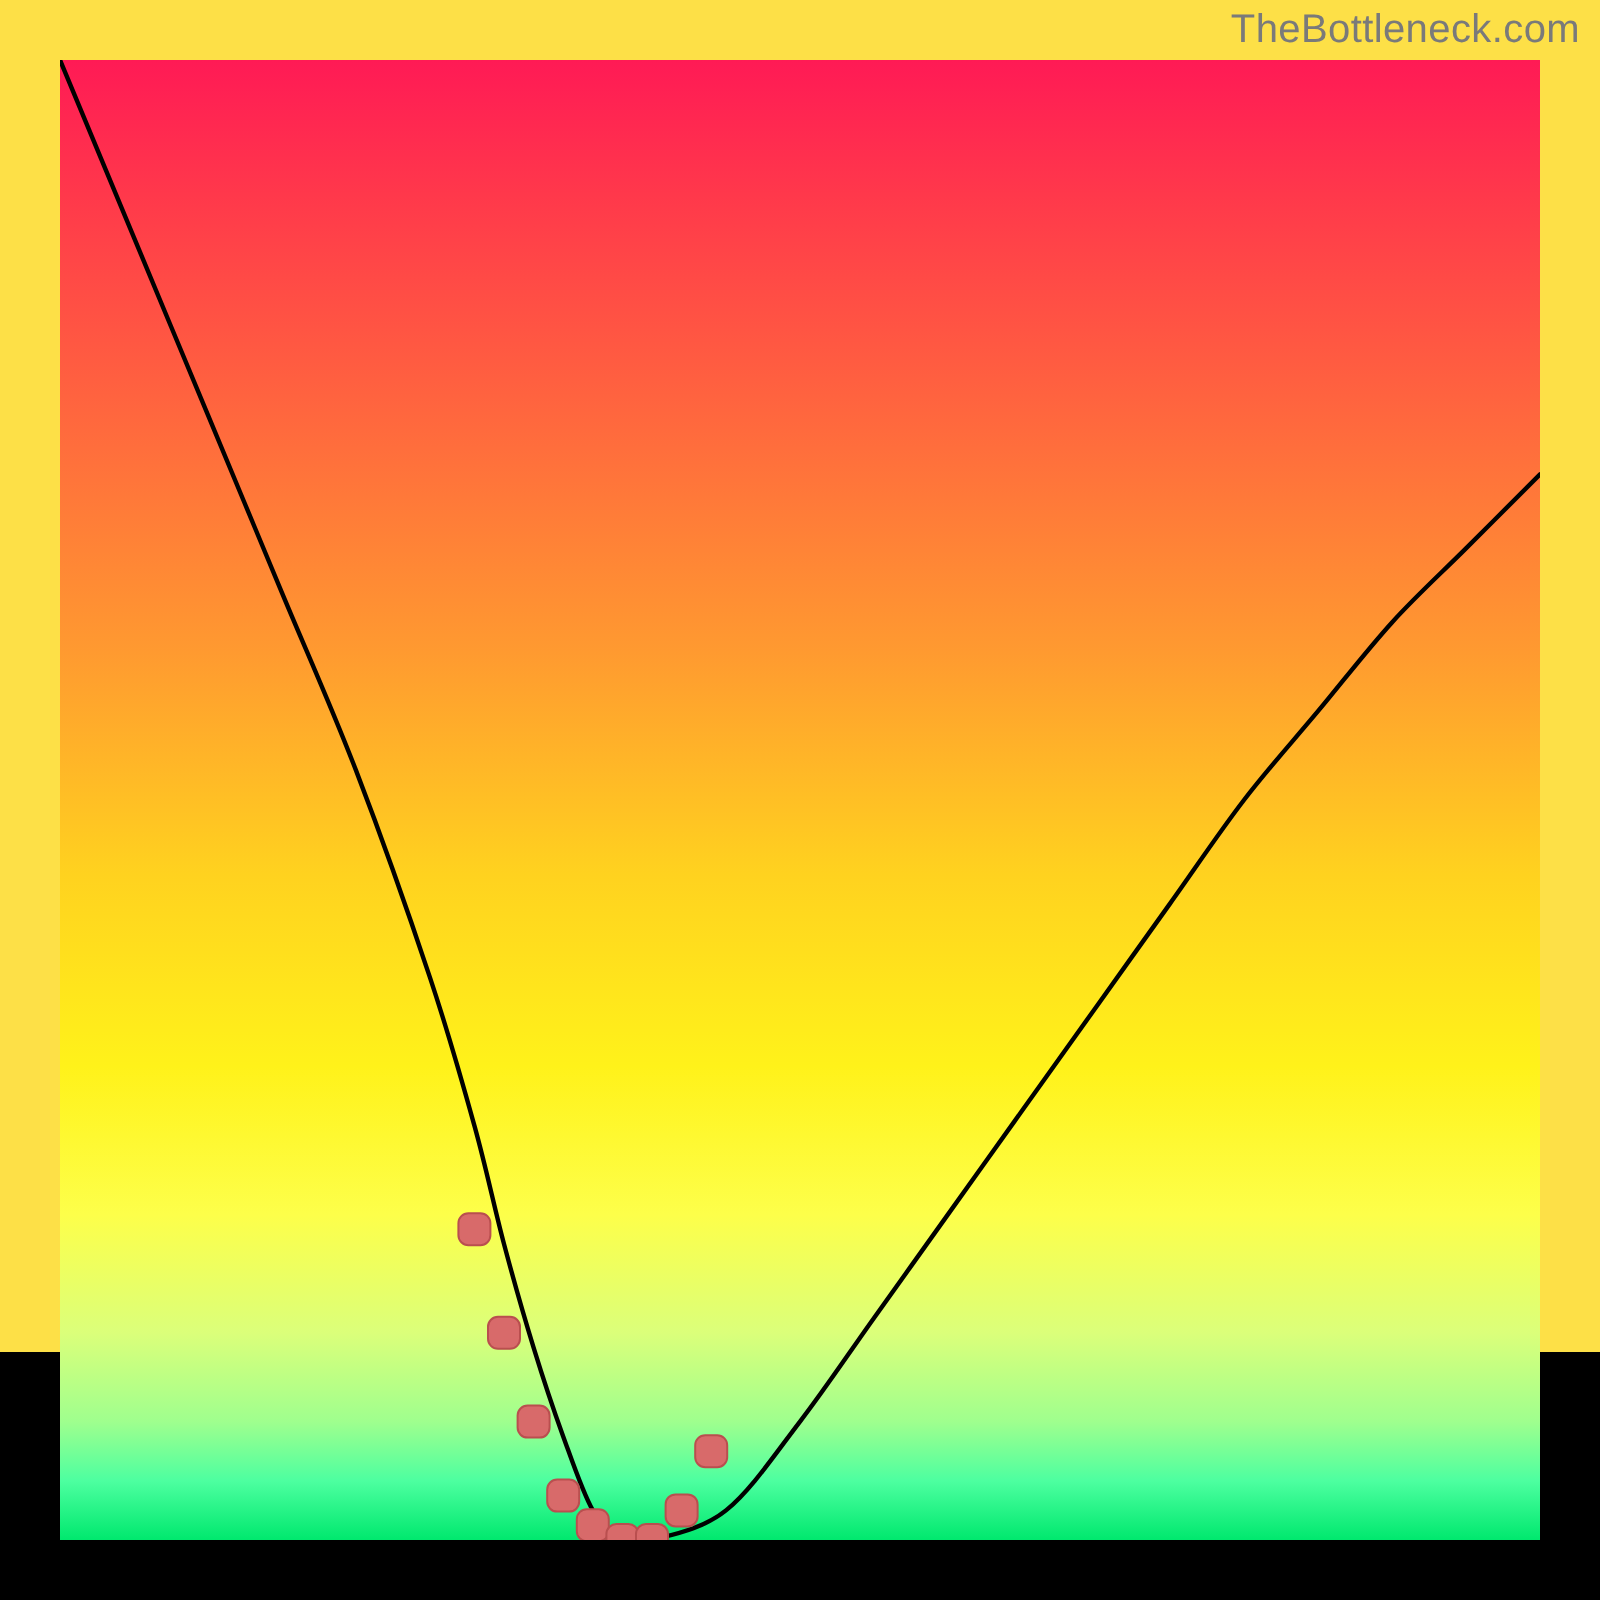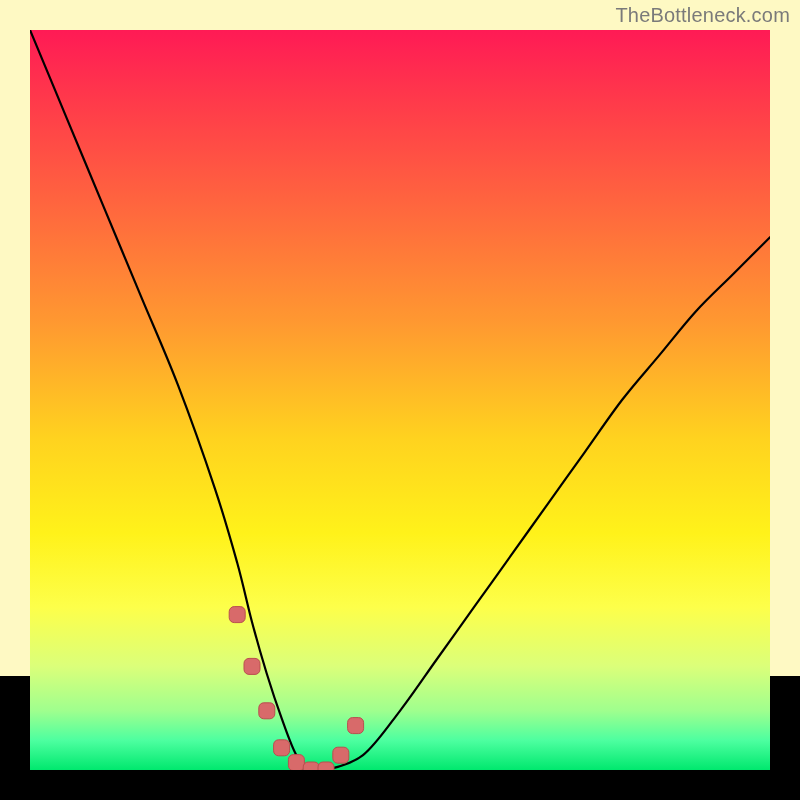--- a/index.html
+++ b/index.html
@@ -9,21 +9,21 @@
     height: 800px;
     background: #000;
     overflow: hidden;
   }
   .frame {
     position: absolute;
     left: 0;
     top: 0;
     width: 800px;
     height: 676px;
-    background: #fef9c3;
+    background: #fde047;
   }
   .plot {
     position: absolute;
     left: 30px;
     top: 30px;
     width: 740px;
     height: 740px;
     background: linear-gradient(to bottom,
       #ff1a55 0%,
       #ff3b4a 10%,

